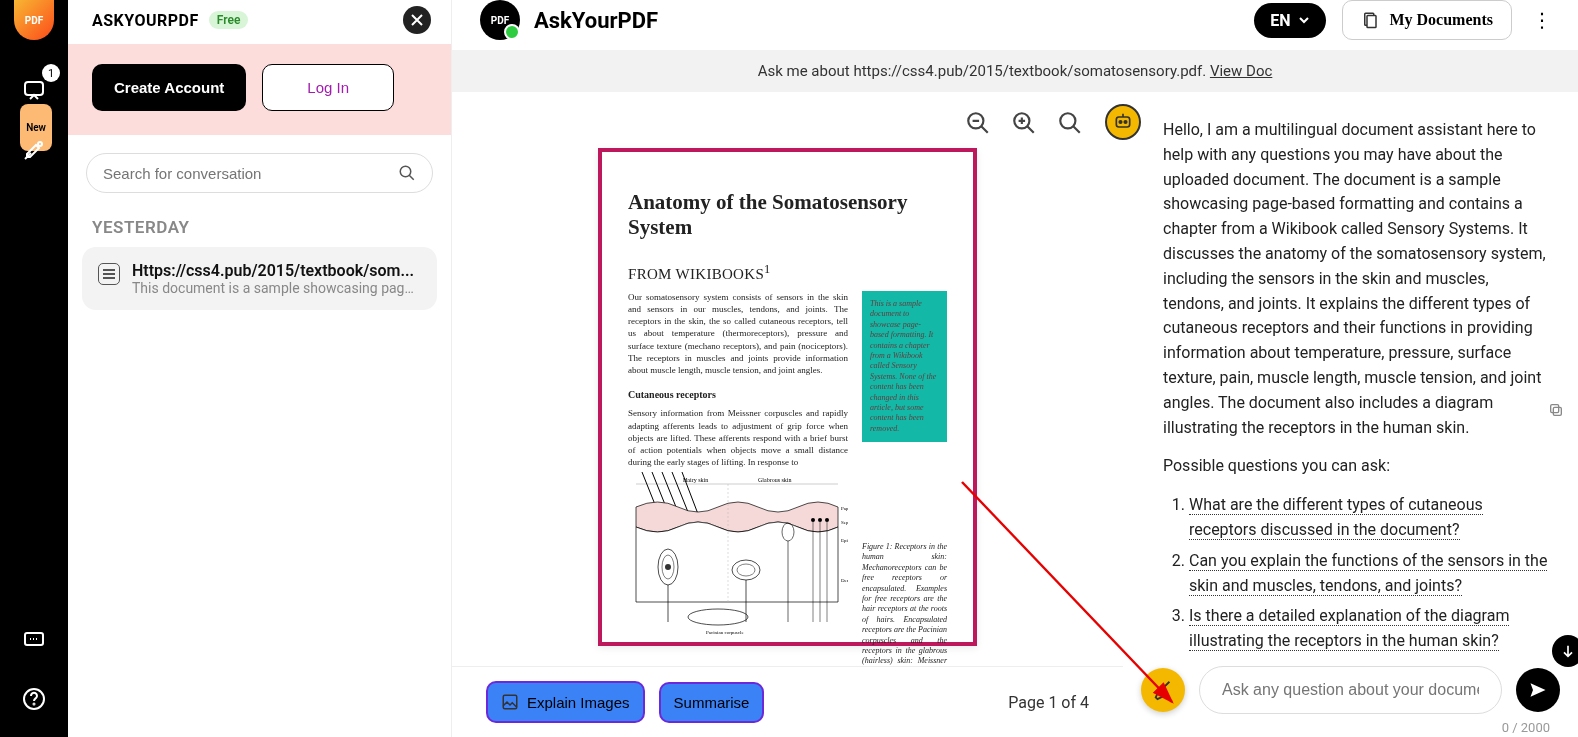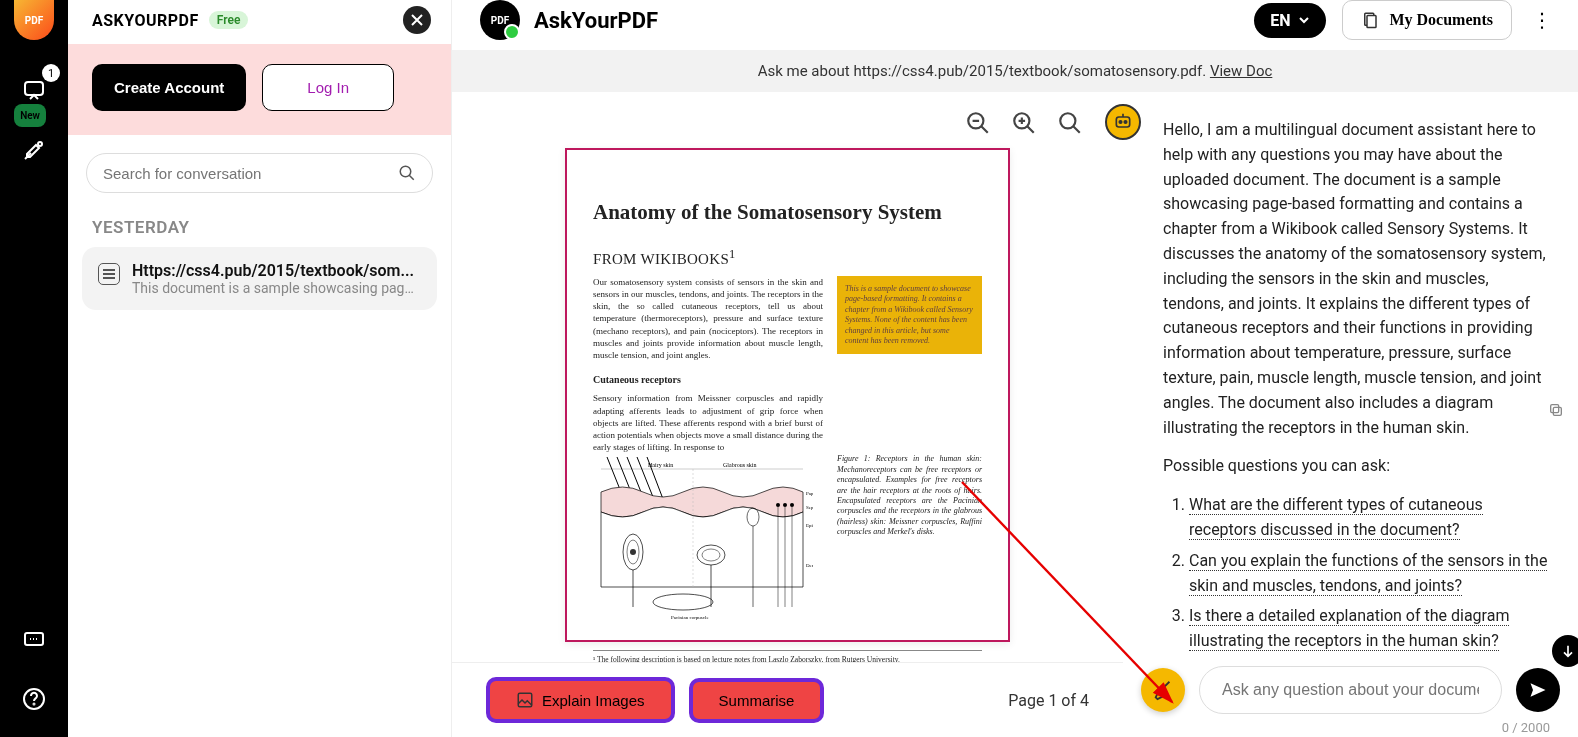--- a/index.html
+++ b/index.html
@@ -3,21 +3,21 @@
 <meta charset="utf-8">
 <style>
 * { box-sizing: border-box; margin: 0; padding: 0; }
 body { font-family: -apple-system, BlinkMacSystemFont, "Segoe UI", Roboto, Arial, sans-serif; width: 1578px; height: 737px; overflow: hidden; background: #fff; display: flex; }
 
 
 .rail { width: 68px; background: #000; display: flex; flex-direction: column; align-items: center; padding-top: 0; gap: 30px; position: relative; }
 .rail-logo { width: 40px; height: 40px; background: linear-gradient(135deg,#f7b733,#fc4a1a); border-radius: 0 0 20px 20px; display:flex;align-items:center;justify-content:center;color:#fff;font-size:10px;font-weight:bold;}
 .rail-item { width: 40px; height: 40px; display: flex; align-items: center; justify-content: center; color: #fff; position: relative; cursor: pointer; }
 .rail-badge { position: absolute; top: -6px; right: -6px; background: #fff; color: #000; border-radius: 50%; width: 18px; height: 18px; font-size: 11px; display:flex;align-items:center;justify-content:center; }
-.new-badge { position: absolute; top: 104px; right: 22px; background: #15803d; color: #000; font-size: 10px; font-weight: 600; padding: 6px 6px; border-radius: 8px; }
+.new-badge { position: absolute; top: 104px; right: 16px; background: #fdba74; color: #000; font-size: 10px; font-weight: 600; padding: 18px 6px; border-radius: 8px; }
 .rail-bottom { margin-top: auto; display:flex; flex-direction:column; gap:20px; padding-bottom:18px; align-items:center;}
 
 
 .sidebar { width: 384px; background: #fff; display: flex; flex-direction: column; border-right: 1px solid #eee; }
 .sidebar-header { display:flex; align-items:center; gap:10px; padding: 6px 20px 10px 24px; }
 .sidebar-title { font-size: 16px; font-weight: 700; letter-spacing: 0.5px; }
 .free-pill { background: #d8f5d8; color: #2a8a2a; font-size: 12px; font-weight:600; padding: 2px 8px; border-radius: 10px; }
 .close-circle { margin-left:auto; width:28px; height:28px; background:#222; border-radius:50%; display:flex;align-items:center;justify-content:center; color:#fff; cursor:pointer; }
 
 .alert-box { background:#fddcdc; margin: 0; padding: 20px 24px 24px 24px; }
@@ -55,34 +55,34 @@
 .workspace { flex:1; display:flex; overflow:hidden; }
 
 
 .pdf-pane { flex:1; background:#fff; position:relative; display:flex; flex-direction:column; }
 .zoom-toolbar { position:absolute; top:18px; right:40px; display:flex; gap:20px; z-index:5; }
 .zoom-toolbar .zicon { width:26px; height:26px; cursor:pointer; }
 
 .pdf-scroll { flex:1; overflow-y:auto; display:flex; justify-content:center; padding: 56px 30px 20px; position:relative;}
 .pdf-scroll::-webkit-scrollbar{width:14px;} .pdf-scroll::-webkit-scrollbar-thumb{background:#c7c7c7;border-radius:4px;} .pdf-scroll::-webkit-scrollbar-track{background:#f0f0f0;}
 
-.pdf-page { width:445px; background:#fff; border:2px solid #be185d; box-shadow: 0 2px 8px rgba(0,0,0,0.08); padding: 50px 26px 30px; font-family: Georgia, serif; color:#222; position:relative;}
+.pdf-page { width:379px; background:#fff; border:4px solid #be185d; box-shadow: 0 2px 8px rgba(0,0,0,0.08); padding: 38px 26px 30px; font-family: Georgia, serif; color:#222; position:relative;}
 .pdf-h1 { font-size:21px; font-weight:700; margin-bottom:22px; }
 .pdf-source { font-size:15px; text-transform:uppercase; letter-spacing:0.3px; margin-bottom:8px; font-variant:small-caps;}
 .pdf-cols { display:flex; gap:14px; }
 .pdf-left { flex:1.25; font-size:9px; line-height:1.35; text-align:justify;}
 .pdf-right { width:145px; }
-.pink-note { background:#eab308; padding:8px; font-size:8px; font-style:italic; line-height:1.3; color:#604040; margin-bottom:10px;}
+.pink-note { background:#14b8a6; padding:8px; font-size:8px; font-style:italic; line-height:1.3; color:#604040; margin-bottom:10px;}
 .pdf-h3 { font-size:10px; font-weight:700; margin:12px 0 6px; }
 .fig-caption { font-size:8px; font-style:italic; line-height:1.3; text-align:justify;}
 .skin-diagram { width:220px; height:170px; margin:4px 0 6px; }
 .footnote { font-size:7.5px; margin-top:14px; border-top:0.5px solid #888; padding-top:4px; line-height:1.3;}
 
 .pdf-bottombar { display:flex; align-items:center; padding:14px 34px; gap:14px; border-top:1px solid #eee; }
-.pill-btn { border:4px solid #6d28d9; background:#ef4444; border-radius:10px; padding:10px 26px; font-size:15px; font-weight:500; display:flex; gap:8px; align-items:center; cursor:pointer; }
+.pill-btn { border:2px solid #6d28d9; background:#3b82f6; border-radius:10px; padding:10px 13px; font-size:15px; font-weight:500; display:flex; gap:8px; align-items:center; cursor:pointer; }
 .page-ind { margin-left:auto; font-size:16px; color:#333; }
 
 
 .chat-pane { width:455px; background:#fff; display:flex; flex-direction:column; position:relative; }
 .bot-avatar { position:absolute; left:-18px; top:12px; width:36px; height:36px; background:#f5b800; border-radius:50%; border:2px solid #333; display:flex;align-items:center;justify-content:center;z-index:3;}
 .chat-scroll { flex:1; overflow-y:auto; padding: 20px 20px 10px 32px; }
 .chat-msg { background:#fff; border-radius:16px; padding:6px 8px; font-size:16px; line-height:1.55; color:#222; }
 .chat-msg p { margin-bottom:14px; }
 .chat-msg ol { padding-left:26px; margin-bottom:14px; }
 .chat-msg li { margin-bottom:6px; }

